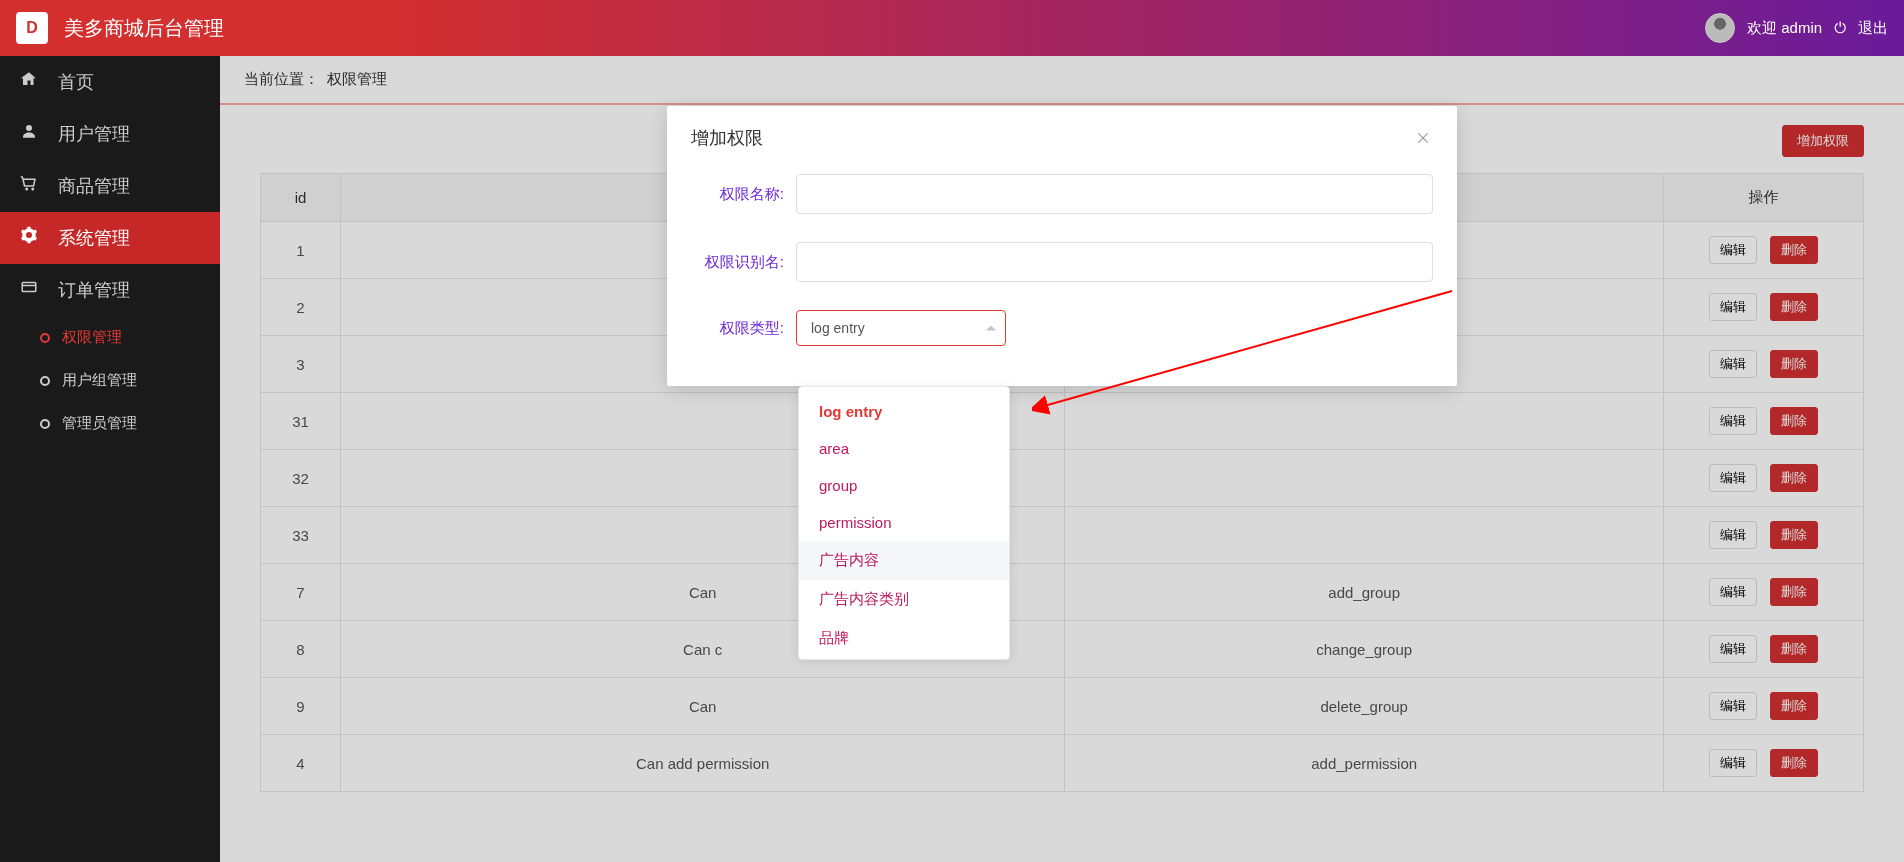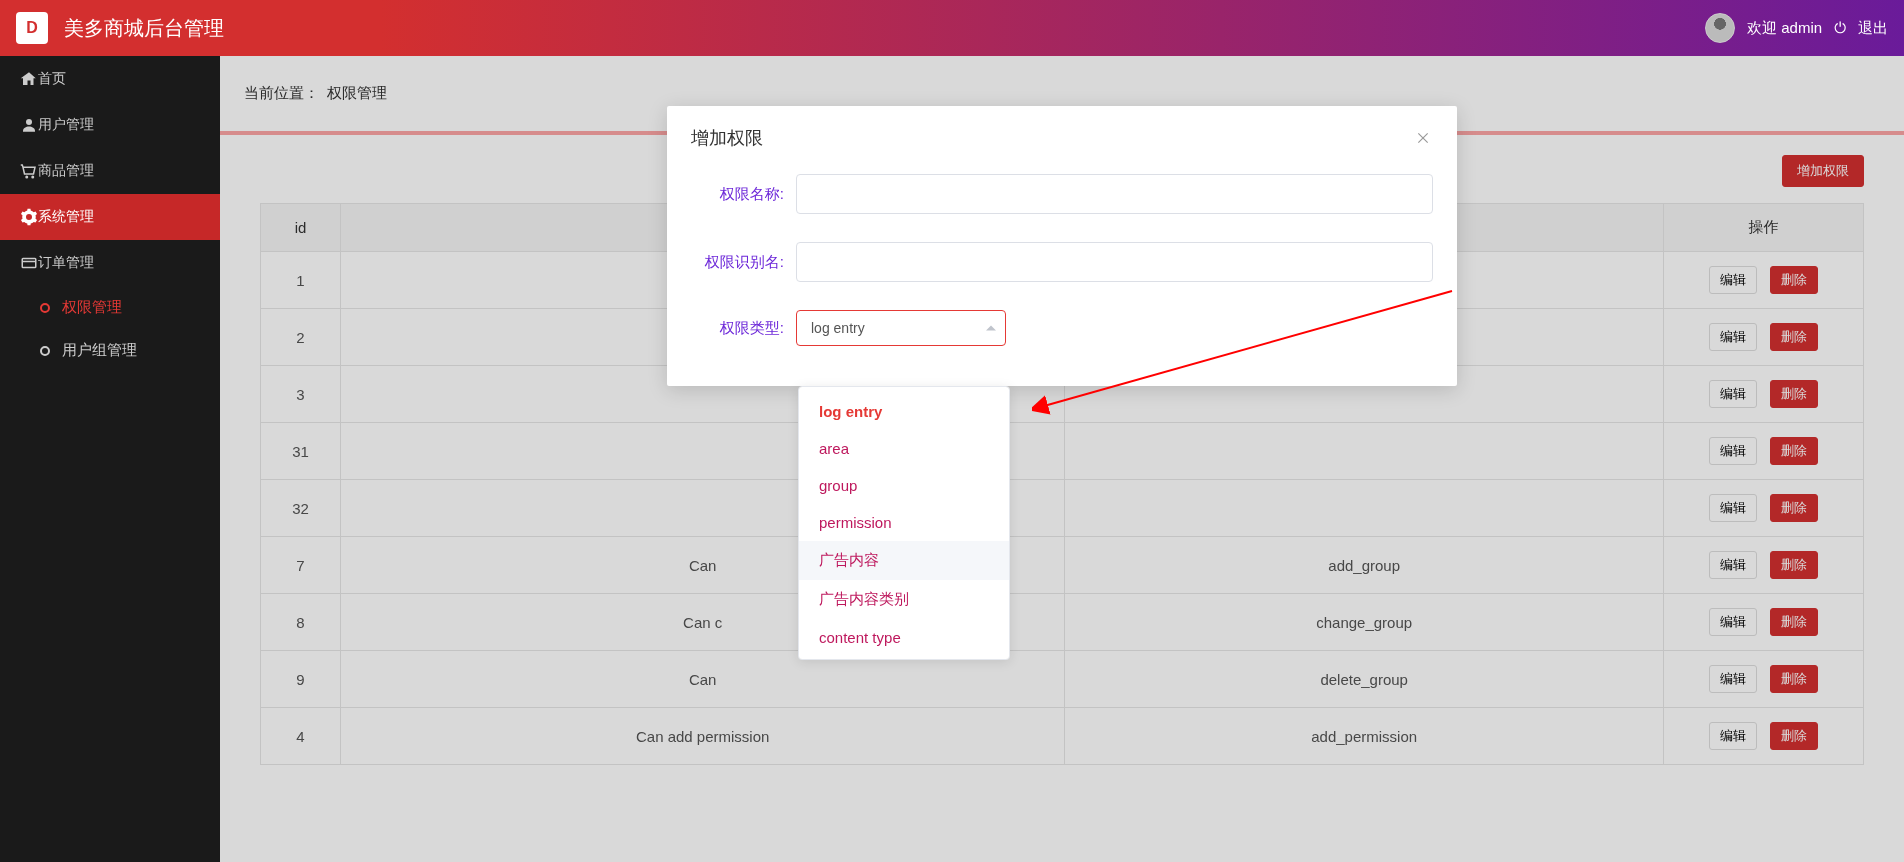--- a/index.html
+++ b/index.html
@@ -34,43 +34,43 @@
     
     .sidebar {
       width: 220px;
       background: #1a1a1a;
       color: #ccc;
       overflow-y: auto;
     }
     .nav-item {
       padding: 14px 20px;
       display: flex;
-      gap: 0;
+      gap: 20px;
       cursor: pointer;
-      font-size: 14px;
+      font-size: 18px;
     }
     .nav-item.active { background: #c62828; color: #fff; }
     .nav-icon { width: 18px; height: 18px; display: inline-flex; align-items: center; justify-content: center; }
     .nav-sub {
       padding: 12px 20px 12px 40px;
       display: flex;
       align-items: center;
       gap: 12px;
       cursor: pointer;
       font-size: 15px;
     }
     .nav-sub.active { color: #e53935; }
     .nav-sub .circle {
       width: 10px; height: 10px; border: 2px solid currentColor; border-radius: 50%;
     }
     
     .main { flex: 1; background: #fff; overflow-y: auto; position: relative; }
     .breadcrumb {
-      padding: 28px 24px;
-      border-bottom: 4px solid #fca5a5;
+      padding: 14px 24px;
+      border-bottom: 2px solid #fca5a5;
       font-size: 15px;
       display: flex; gap: 8px;
     }
     
     .content { padding: 20px 40px; }
     .toolbar { display: flex; justify-content: flex-end; margin-bottom: 16px; }
     
     .btn { padding: 6px 14px; border-radius: 3px; border: 1px solid #ddd; background: #fff; cursor: pointer; font-size: 13px; font-family: inherit; }
     .btn-danger { background: #d32f2f; color: #fff; border-color: #d32f2f; }
     .btn-sm { padding: 4px 10px; font-size: 13px; }
@@ -247,20 +247,24 @@
       <span>订单管理</span>
     </div>
     <div class="nav-sub active">
       <span class="circle"></span>
       <span>权限管理</span>
     </div>
     <div class="nav-sub">
       <span class="circle"></span>
       <span>用户组管理</span>
     </div>
+    <div class="nav-sub">
+      <span class="circle"></span>
+      <span>管理员管理</span>
+    </div>
   </div>
 
   <div class="main">
     <div class="overlay"></div>
 
     <div class="breadcrumb">
       <span>当前位置：</span>
       <span>权限管理</span>
     </div>
 
@@ -318,20 +322,31 @@
     <td></td>
     <td>
       <div class="action-cell">
         <button class="btn btn-sm">编辑</button>
         <button class="btn btn-sm btn-danger">删除</button>
       </div>
     </td>
             </tr>
             <tr>
     <td>32</td>
+    <td></td>
+    <td></td>
+    <td>
+      <div class="action-cell">
+        <button class="btn btn-sm">编辑</button>
+        <button class="btn btn-sm btn-danger">删除</button>
+      </div>
+    </td>
+            </tr>
+            <tr>
+    <td>33</td>
     <td></td>
     <td></td>
     <td>
       <div class="action-cell">
         <button class="btn btn-sm">编辑</button>
         <button class="btn btn-sm btn-danger">删除</button>
       </div>
     </td>
             </tr>
             <tr>
@@ -413,21 +428,20 @@
       </div>
     </div>
 
     <div class="dropdown" id="dropdown">
         <div class="dropdown-item selected">log entry</div>
         <div class="dropdown-item">area</div>
         <div class="dropdown-item">group</div>
         <div class="dropdown-item">permission</div>
         <div class="dropdown-item hover">广告内容</div>
         <div class="dropdown-item">广告内容类别</div>
-        <div class="dropdown-item">content type</div>
         <div class="dropdown-item">品牌</div>
       </div>
 
     <svg class="arrow-annotation" width="430" height="130">
       <defs>
         <marker id="arrowhead" markerWidth="10" markerHeight="10" refX="2" refY="5" orient="auto">
           <polygon points="0 0, 10 5, 0 10" fill="#ff0000"></polygon>
         </marker>
       </defs>
       <line x1="420" y1="5" x2="12" y2="120" stroke="#ff0000" stroke-width="2" marker-end="url(#arrowhead)"></line>

